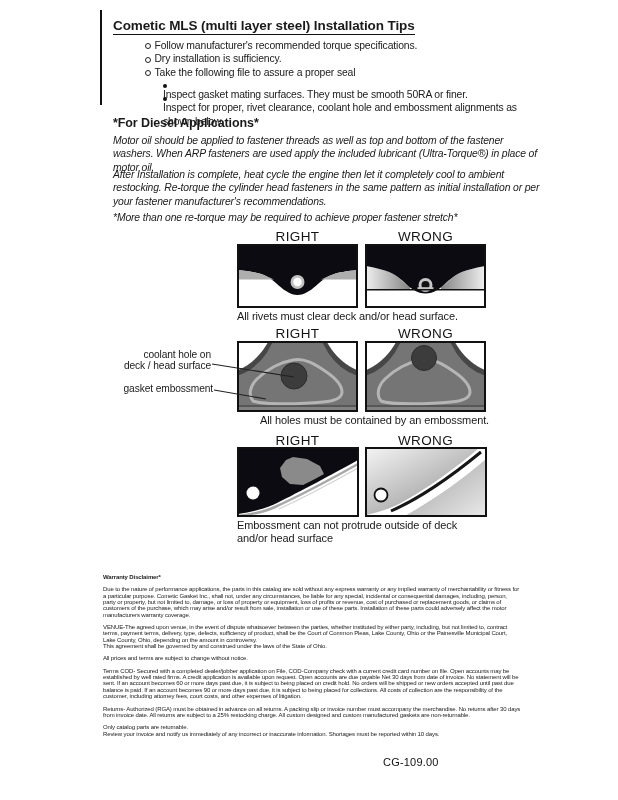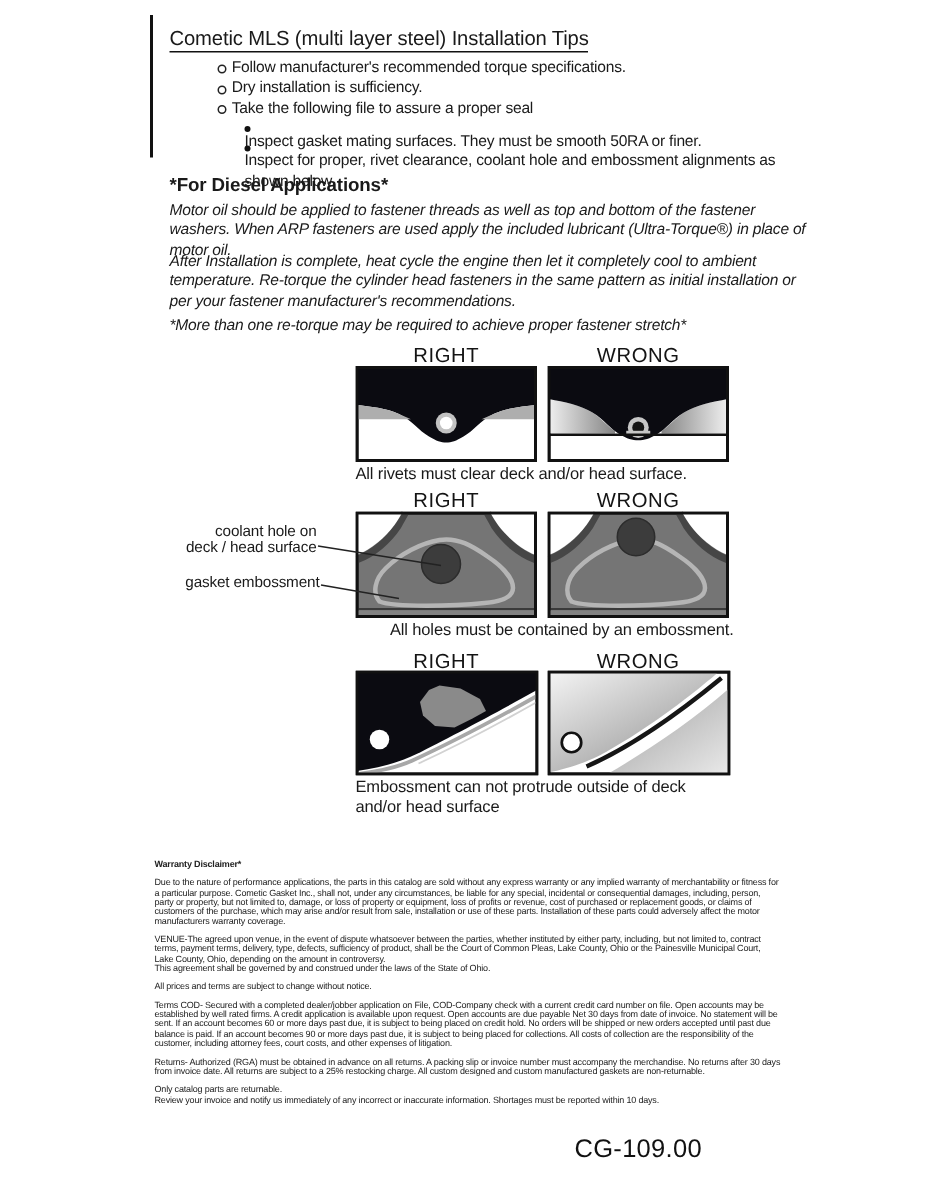--- a/index.html
+++ b/index.html
@@ -3,37 +3,37 @@
 <meta charset="utf-8">
 <style>
   html,body{margin:0;padding:0;background:#ffffff;}
   .page{
     position:relative;width:618px;height:800px;background:#ffffff;overflow:hidden;
     font-family:"Liberation Sans", sans-serif;color:#1a1a1a;
   }
   .abs{position:absolute;}
   .accent-rule{left:100px;top:10px;width:2px;height:95px;background:#111;}
   .title{
-    left:113px;top:18px;font-size:13.5px;font-weight:normal;letter-spacing:-0.1px;
+    left:113px;top:18px;font-size:13.5px;font-weight:bold;letter-spacing:-0.1px;
   }
   .title span{display:inline-block;border-bottom:1.6px solid #111;padding-bottom:1px;}
   .tips{left:102px;top:39px;width:445px;font-size:10.4px;letter-spacing:-0.15px;}
   .tip-row{display:flex;align-items:flex-start;height:13.4px;line-height:13.4px;margin-left:43px;}
   .tip-row.sub{padding-left:18px;flex-direction:column;}
   .m1{width:4px;height:4px;border:1.1px solid #222;border-radius:50%;margin:4.2px 3.5px 0 0;flex:none;}
   .m2{width:4px;height:4px;background:#111;border-radius:50%;margin:4.6px 3px 0 0;flex:none;}
   .h2{left:113px;font-size:12.5px;font-weight:bold;letter-spacing:-0.1px;}
   .body-p{left:113px;width:432px;font-size:10.4px;line-height:13.4px;letter-spacing:-0.15px;font-style:italic;}
   .dlabel{font-size:13.5px;letter-spacing:0.4px;text-align:center;width:121px;color:#141414;}
   .caption{font-size:11px;letter-spacing:-0.1px;line-height:13px;}
   .callout{font-size:10.2px;letter-spacing:-0.1px;line-height:11.2px;text-align:right;}
   .legal{left:103px;top:574px;width:418px;font-size:6px;line-height:6.35px;letter-spacing:-0.12px;color:#222;}
   .legal .blk{margin-bottom:6px;}
   .legal .bold{font-weight:bold;}
-  .page-code{left:383px;top:756px;font-size:17px;letter-spacing:0.2px;color:#111;}
+  .page-code{left:383px;top:756px;font-size:11px;letter-spacing:0.2px;color:#111;}
   svg{display:block;}
 </style>
 </head>
 <body>
 
 <div class="page">
 
   <div class="abs accent-rule"></div>
 
   <div class="abs title">
@@ -58,21 +58,21 @@
       <span>Inspect gasket mating surfaces.  They must be smooth 50RA or finer.</span>
     </div>
     <div class="tip-row sub">
       <span class="m2"></span>
       <span>Inspect for proper, rivet clearance, coolant hole and embossment alignments as shown below.</span>
     </div>
   </div>
 
   <div class="abs h2" style="top:116px;">*For Diesel Applications*</div>
   <div class="abs body-p" style="top:134px;">Motor oil should be applied to fastener threads as well as top and bottom of the fastener washers. When ARP fasteners are used apply the included lubricant (Ultra-Torque®) in place of motor oil.</div>
-  <div class="abs body-p" style="top:168px;">After Installation is complete, heat cycle the engine then let it completely cool to ambient temperature. Re-torque the cylinder head fasteners in the same pattern as initial installation or per your fastener manufacturer's recommendations.</div>
+  <div class="abs body-p" style="top:168px;">After Installation is complete, heat cycle the engine then let it completely cool to ambient restocking. Re-torque the cylinder head fasteners in the same pattern as initial installation or per your fastener manufacturer's recommendations.</div>
   <div class="abs body-p" style="top:211px;">*More than one re-torque may be required to achieve proper fastener stretch*</div>
 
   <div class="abs dlabel" style="left:237px;top:229px;">RIGHT</div>
   <div class="abs dlabel" style="left:365px;top:229px;">WRONG</div>
 
   <div class="abs" style="left:237px;top:244px;">
     <svg width="121" height="64" viewBox="0 0 121 64">
       <rect x="1" y="1" width="119" height="62" fill="#ffffff" stroke="#111" stroke-width="2"></rect>
       <path d="M1,1 H120 V26 C112,27 100,28 92,32 C83,36.5 79,43 72,47 C67,50 64,51 60.5,51 C57,51 54,50 49,47 C42,43 38,36.5 29,32 C21,28 9,27 1,26 Z" fill="#0b0b11"></path>
       <path d="M1,26 C9,27 21,28 29,32 L37,35.5 L1,35.5 Z" fill="#aeaeae"></path>

